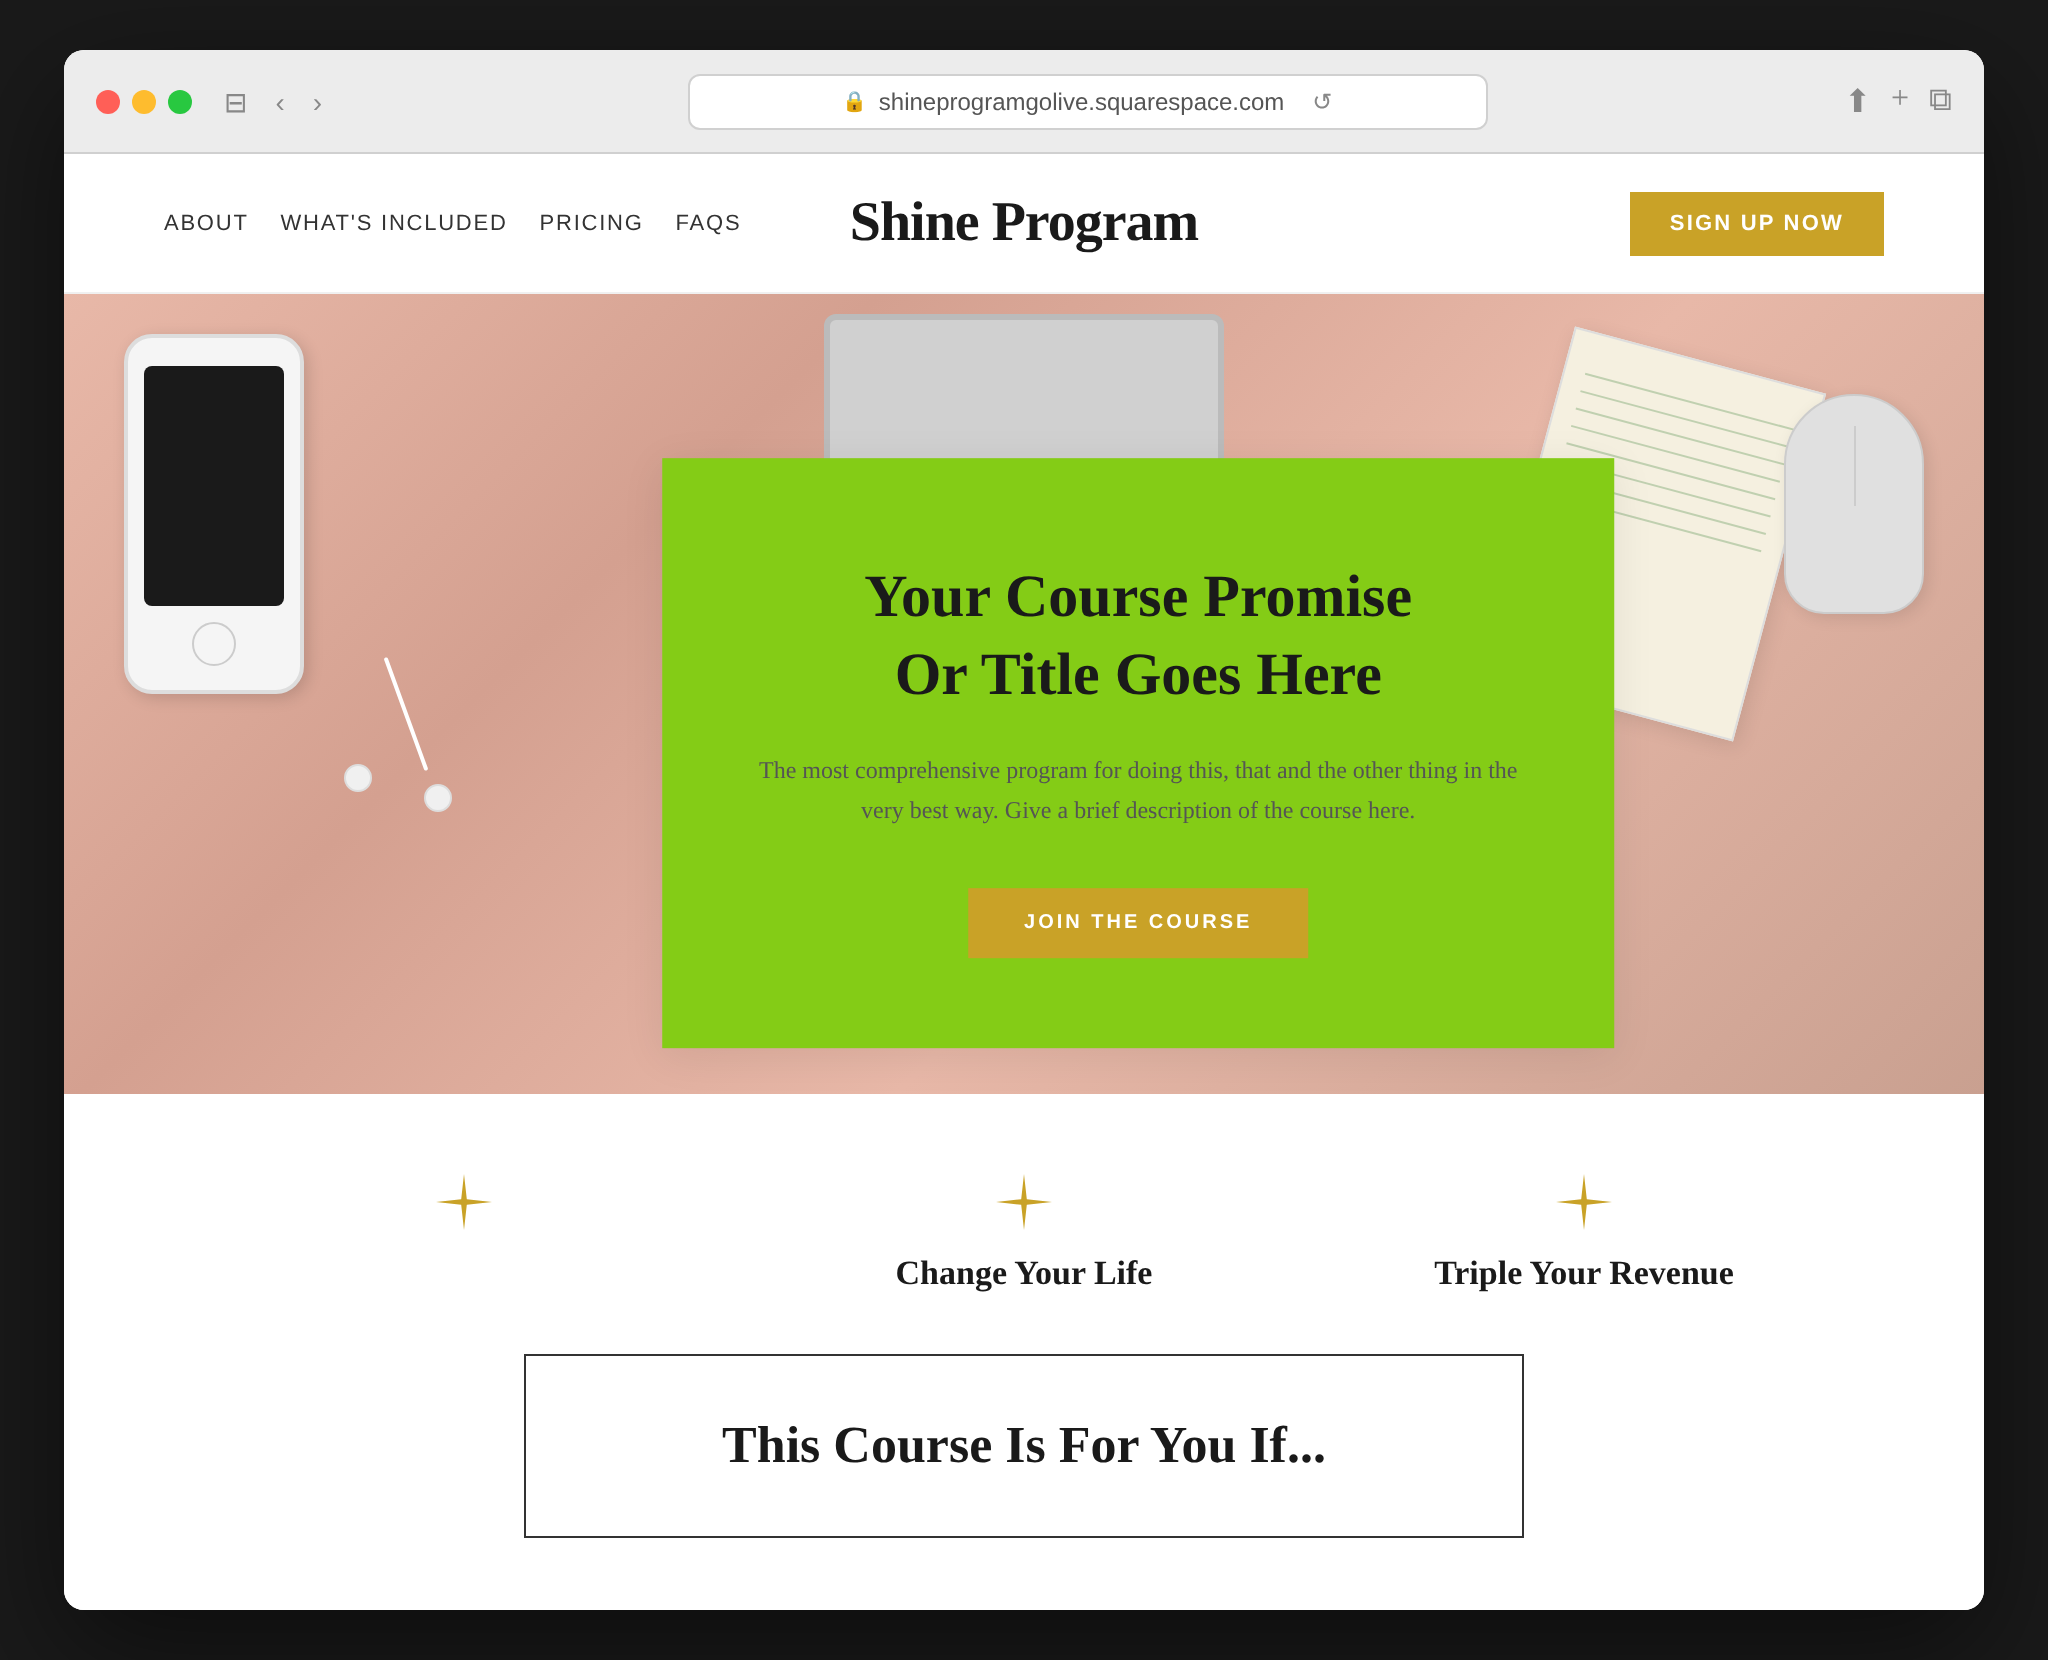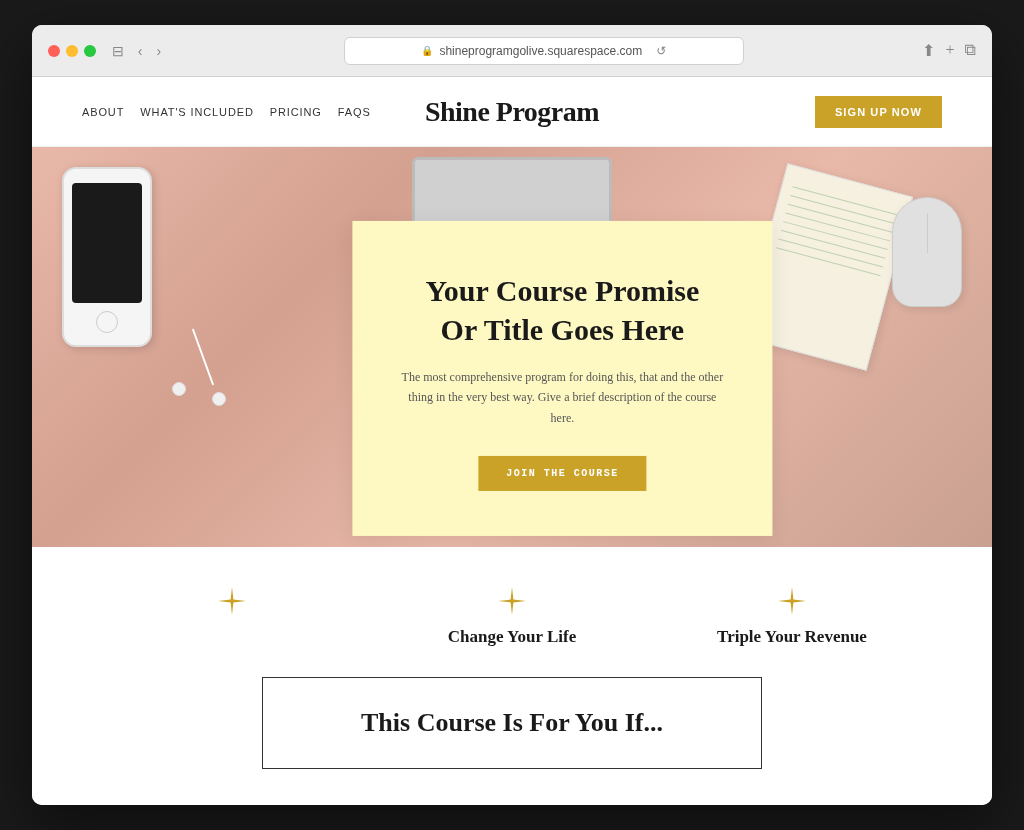--- a/index.html
+++ b/index.html
@@ -285,22 +285,22 @@
       background: #c0d0b0;
       width: 100%;
     }
 
     
     .hero-card {
       position: absolute;
       left: 50%;
       top: 50%;
       transform: translate(-38%, -40%);
-      width: 420px;
-      background: #fef9c3;
+      width: 476px;
+      background: #84cc16;
       padding: 50px 45px 45px;
       text-align: center;
       box-shadow: 0 4px 20px rgba(0,0,0,0.08);
     }
 
     .hero-card-title {
       font-family: Georgia, serif;
       font-size: 30px;
       font-weight: bold;
       color: #1a1a1a;
@@ -314,21 +314,21 @@
       color: #555;
       line-height: 1.7;
       margin-bottom: 28px;
     }
 
     .join-btn {
       background: #c9a227;
       color: #fff;
       border: none;
       padding: 12px 28px;
-      font-family: Liberation Mono, monospace;
+      font-family: Liberation Sans, sans-serif;
       font-size: 10px;
       letter-spacing: 0.15em;
       text-transform: uppercase;
       cursor: pointer;
       font-weight: 600;
     }
 
     
     .features-section {
       background: #fff;

